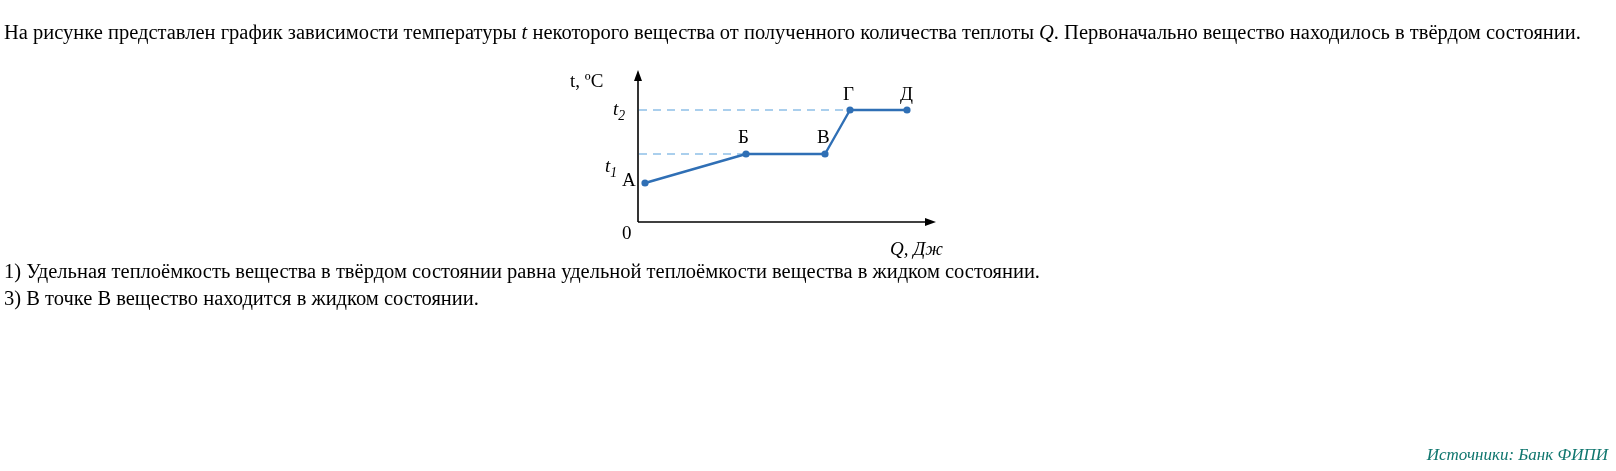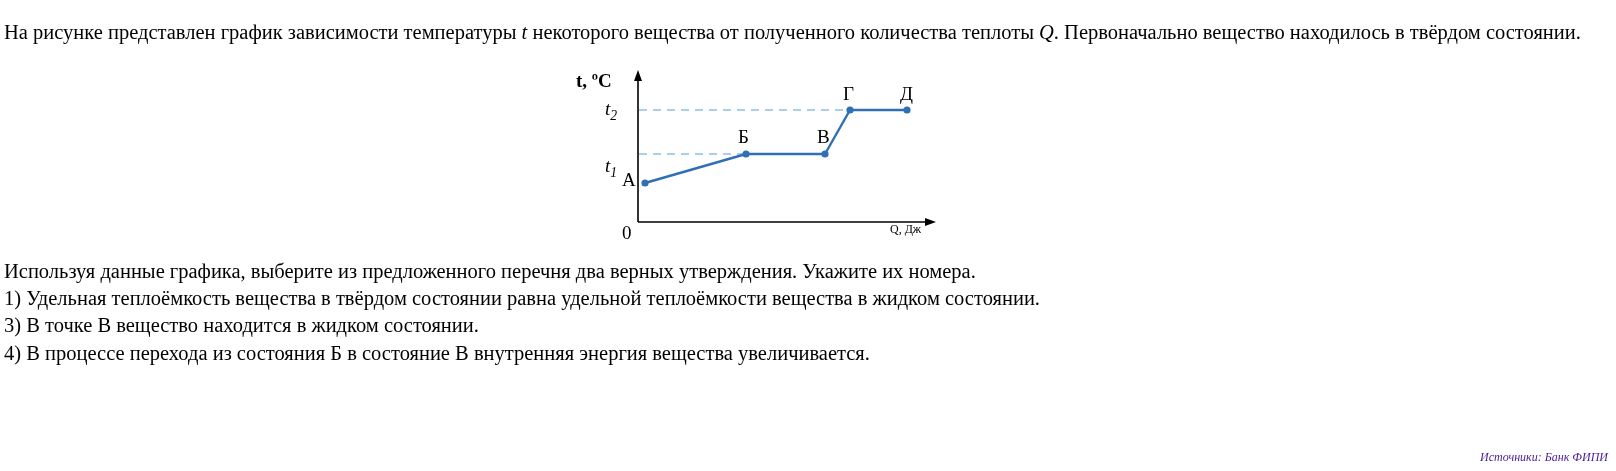--- a/index.html
+++ b/index.html
@@ -50,23 +50,23 @@
     font-size: 20.5px;
     line-height: 27.2px;
   }
   .questions .line { white-space: nowrap; }
   .questions .ital { font-style: italic; }
 
   .source {
     position: absolute;
     right: 8px;
     bottom: 6px;
-    font-size: 12px;
+    font-size: 17px;
     font-style: italic;
-    color: #4c1d95;
+    color: #0f766e;
   }
   sub { font-size: 0.72em; }
 </style>
 </head>
 <body>
 
 <div class="page">
 
   <div class="intro">
     <span>На рисунке представлен график зависимости температуры </span><span class="ital">t</span><span> некоторого вещества от полученного количества теплоты </span><span class="ital">Q</span><span>. Первоначально вещество находилось в твёрдом состоянии.</span>
@@ -90,31 +90,31 @@
       <g>
         <polyline points="85,121 186,92 265,92 290,48 347,48" fill="none" stroke="#2f6fb5" stroke-width="2.4" stroke-linejoin="round" stroke-linecap="round"></polyline>
         <circle cx="85" cy="121" r="3.6" fill="#2f6fb5"></circle>
         <circle cx="186" cy="92" r="3.6" fill="#2f6fb5"></circle>
         <circle cx="265" cy="92" r="3.6" fill="#2f6fb5"></circle>
         <circle cx="290" cy="48" r="3.6" fill="#2f6fb5"></circle>
         <circle cx="347" cy="48" r="3.6" fill="#2f6fb5"></circle>
       </g>
     </svg>
 
-    <div style="position:absolute; left:16px; top:8px; font-size:19px;font-weight:bold;">
+    <div style="position:absolute; left:10px; top:8px; font-size:19px;">
       <span>t, ºC</span>
     </div>
-    <div style="position:absolute; left:330px; top:160px; font-size:12px; ">
+    <div style="position:absolute; left:330px; top:176px; font-size:19px; font-style:italic;">
       <span>Q, Дж</span>
     </div>
     <div style="position:absolute; left:62px; top:160px; font-size:19px;">
       <span>0</span>
     </div>
 
-    <div style="position:absolute; left:45px; top:36px; font-size:19px; font-style:italic;">
+    <div style="position:absolute; left:53px; top:36px; font-size:19px; font-style:italic;">
       <span>t</span><sub>2</sub>
     </div>
     <div style="position:absolute; left:45px; top:93px; font-size:19px; font-style:italic;">
       <span>t</span><sub>1</sub>
     </div>
 
     <div style="position:absolute; left:62px; top:107px; font-size:19px;">
       <span>А</span>
     </div>
     <div style="position:absolute; left:178px; top:64px; font-size:19px;">
@@ -125,21 +125,19 @@
     </div>
     <div style="position:absolute; left:283px; top:21px; font-size:19px;">
       <span>Г</span>
     </div>
     <div style="position:absolute; left:340px; top:21px; font-size:19px;">
       <span>Д</span>
     </div>
   </div>
 
   <div class="questions">
-    <div class="line">Используя данные графика, выберите из предложенного перечня два верных утверждения. Укажите их номера.</div>
     <div class="line"><span>1)</span> <span>Удельная теплоёмкость вещества в твёрдом состоянии равна удельной теплоёмкости вещества в жидком состоянии.</span></div>
     <div class="line"><span>3)</span> <span>В точке В вещество находится в жидком состоянии.</span></div>
-    <div class="line"><span>4)</span> <span>В процессе перехода из состояния Б в состояние В внутренняя энергия вещества увеличивается.</span></div>
   </div>
 
   <div class="source">Источники: Банк ФИПИ</div>
 
 </div>
 
 </body></html>

